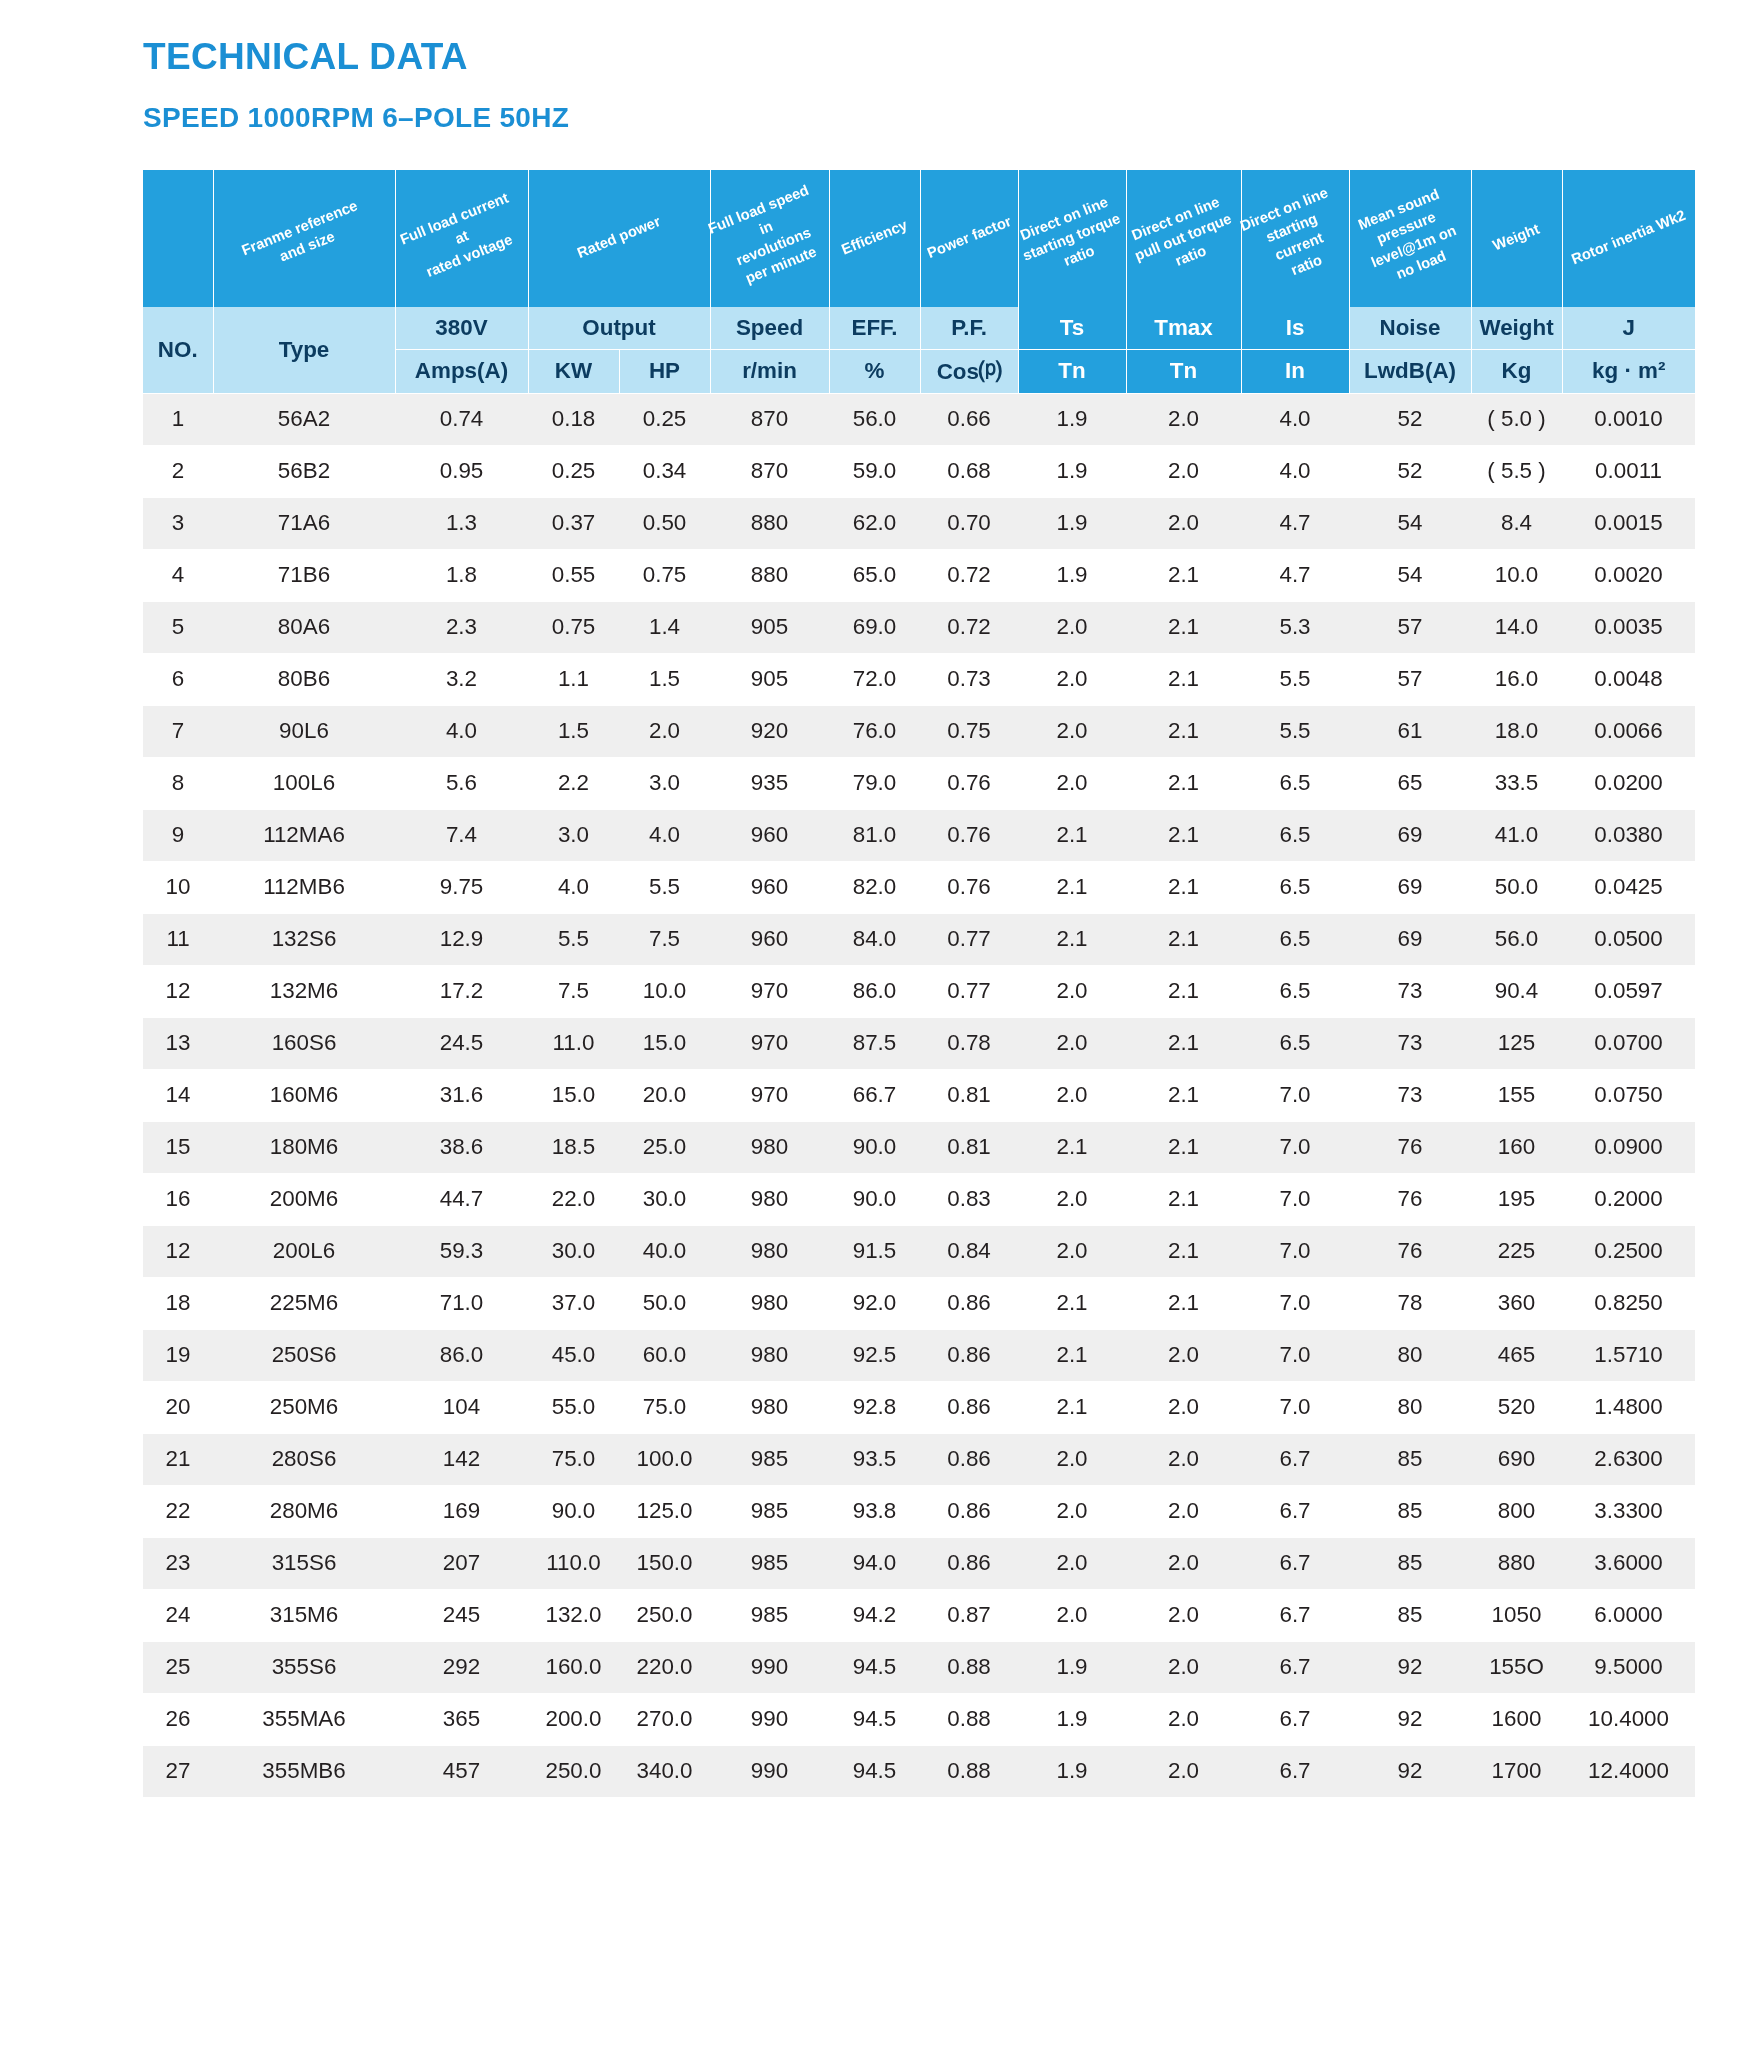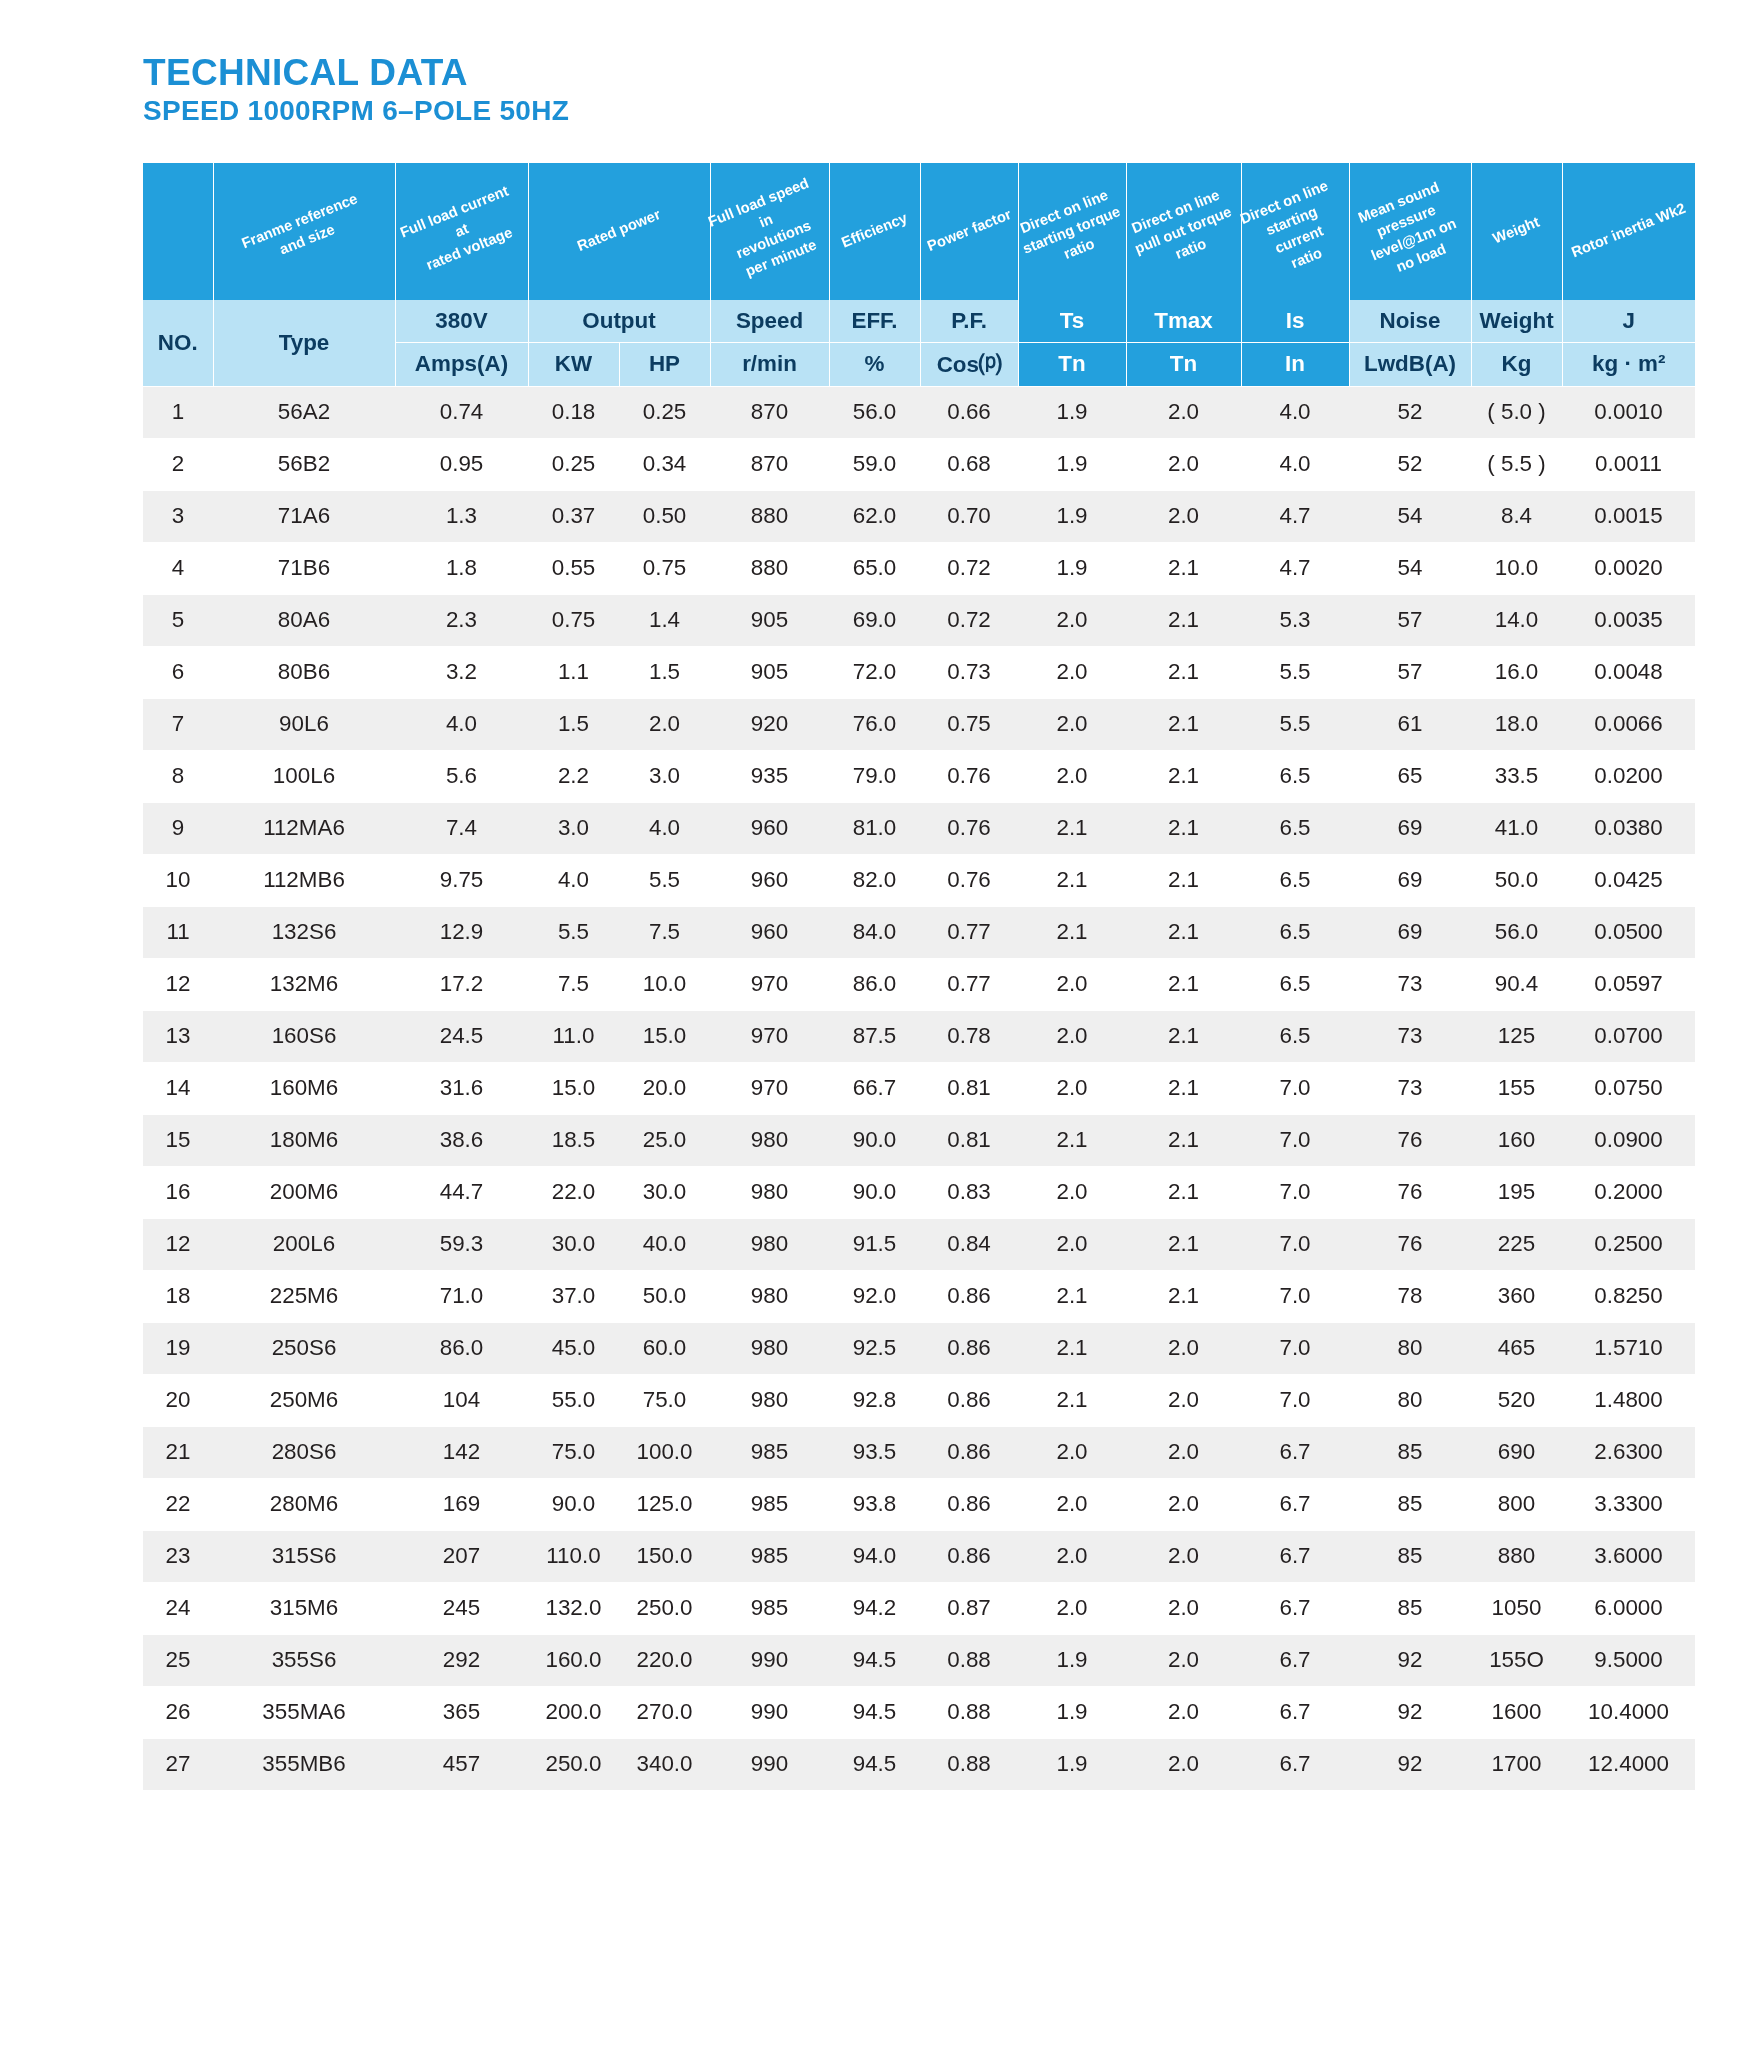--- a/index.html
+++ b/index.html
@@ -9,38 +9,38 @@
   }
   body {
     width: 1758px;
     font-family: "Liberation Sans", sans-serif;
     color: #231f20;
     -webkit-font-smoothing: antialiased;
   }
   .page {
     width: 1758px;
     box-sizing: border-box;
-    padding: 52px 105px 42px 143px;
+    padding: 36px 105px 42px 143px;
   }
   .title-block {
     margin-bottom: 36px;
   }
   .title-main {
     font-size: 37px;
     font-weight: bold;
     color: #1b8fd4;
     letter-spacing: 0.3px;
     line-height: 1.15;
   }
   .title-sub {
     font-size: 28px;
     font-weight: bold;
     color: #1b8fd4;
     letter-spacing: 0.3px;
-    margin-top: 0;
+    margin-top: 23px;
   }
   table.data {
     border-collapse: collapse;
     width: 1481px;
     table-layout: fixed;
   }
   table.data td, table.data th {
     padding: 0;
     margin: 0;
   }

